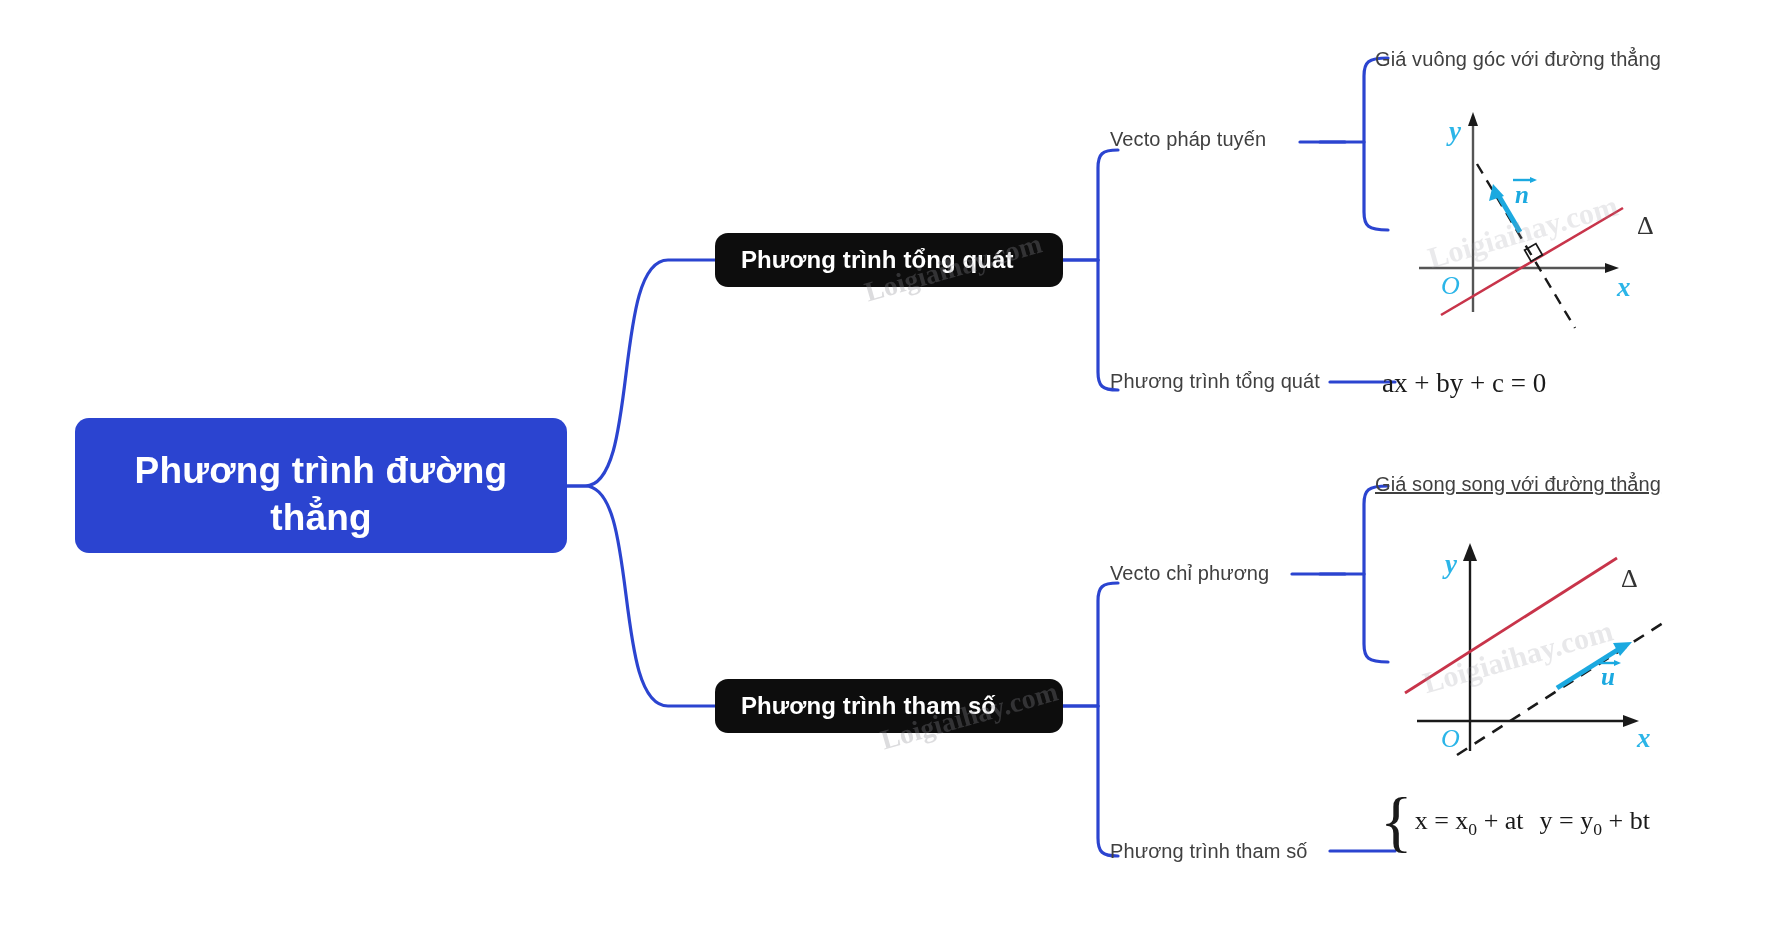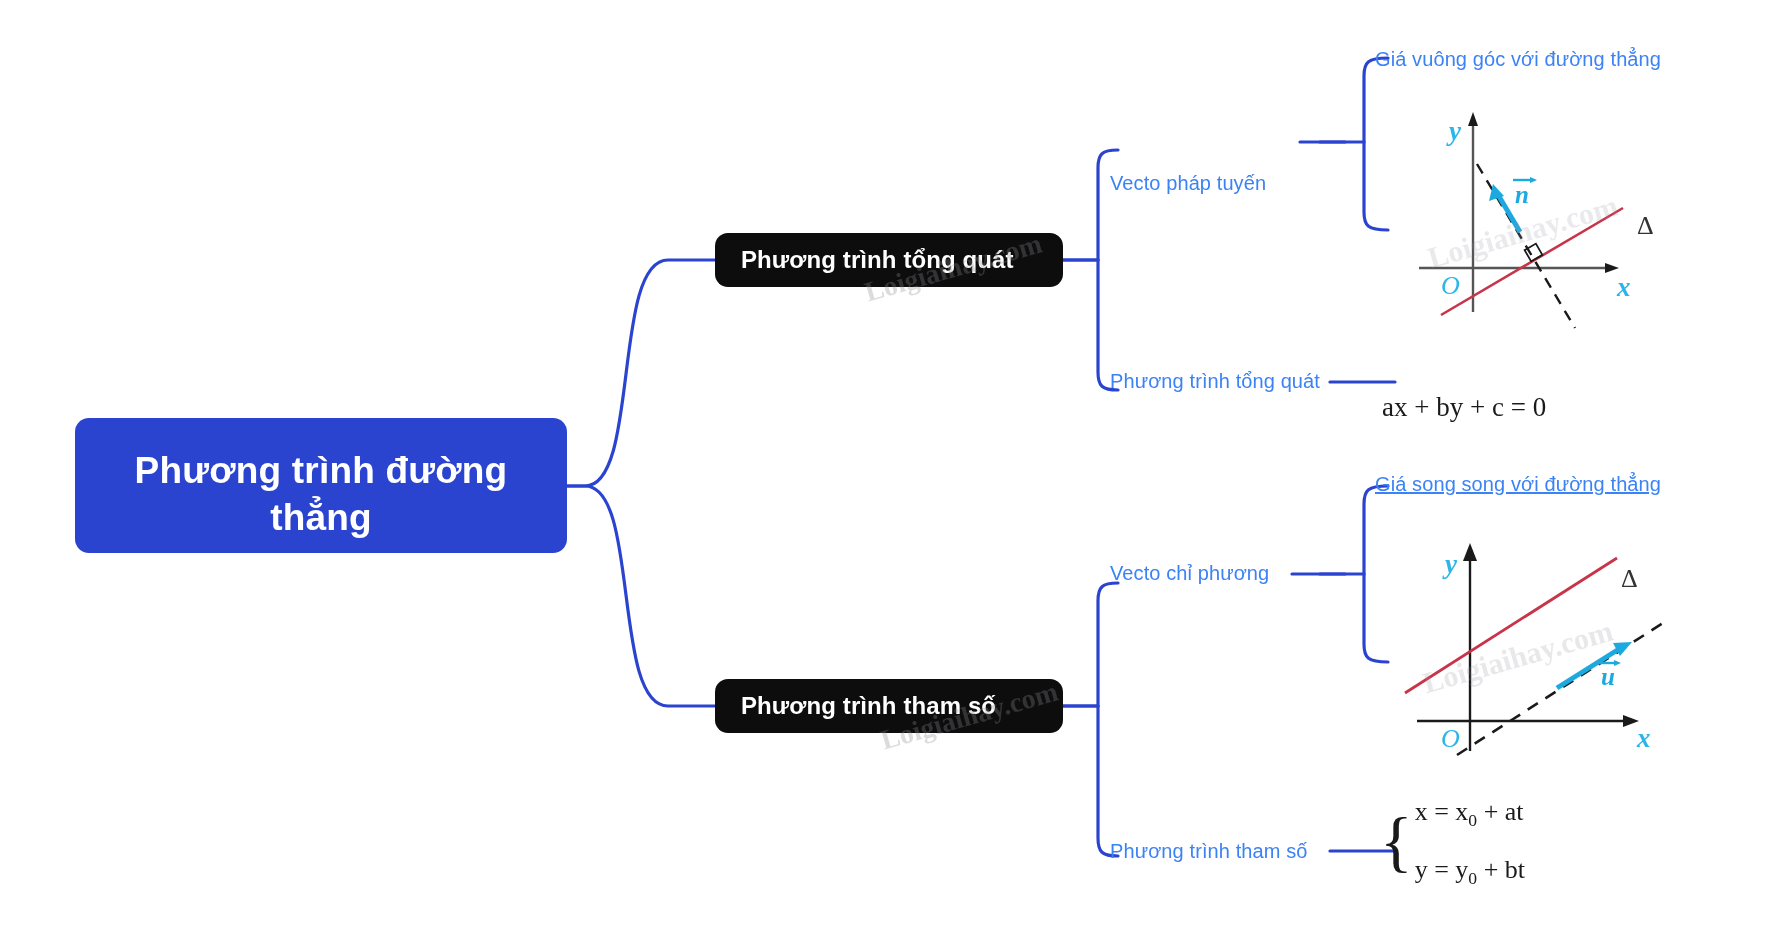--- a/index.html
+++ b/index.html
@@ -69,62 +69,61 @@
     white-space: nowrap;
     letter-spacing: .1px;
   }
   #topic-general { left: 715px; top: 233px; width: 348px; }
   #topic-param   { left: 715px; top: 679px; width: 348px; }
 
   
   .leaf {
     position: absolute;
     font-size: 20px;
-    color: #3b82f6;
+    color: #404040;
     white-space: nowrap;
     letter-spacing: .1px;
   }
-  #leaf-normal-vec   { left: 1110px; top: 128px; margin-top: 44px; }
+  #leaf-normal-vec   { left: 1110px; top: 128px; }
   #leaf-dir-vec      { left: 1110px; top: 562px; text-align: right; }
   #leaf-general-eq   { left: 1110px; top: 370px; }
   #leaf-param-eq     { left: 1110px; top: 840px; }
   #leaf-perp         { left: 1375px; top: 48px; }
   #leaf-parallel     { left: 1375px; top: 473px; text-decoration: underline; }
 
   
   .formula {
     position: absolute;
     font-family: "Liberation Serif", serif;
     color: #1a1a1a;
     white-space: nowrap;
   }
   #formula-general {
     left: 1382px;
     top: 368px;
     font-size: 27px;
-    margin-top: 24px;
   }
   #formula-param {
     left: 1380px;
     top: 797px;
     font-size: 26px;
     display: flex;
     align-items: center;
   }
   #formula-param .brace {
     font-size: 68px;
     font-family: "Liberation Serif", serif;
     line-height: 0.78;
     margin-right: 2px;
     transform: translateY(-2px);
   }
   #formula-param .rows {
     display: flex;
-    flex-direction: column;
-    gap: 24px;
+    flex-direction: row;
+    gap: 16px;
   }
   .sub { font-size: .68em; vertical-align: sub; }
 
   
   .figure {
     position: absolute;
     width: 300px;
     height: 232px;
   }
   #figure-normal { left: 1385px; top: 100px; }

